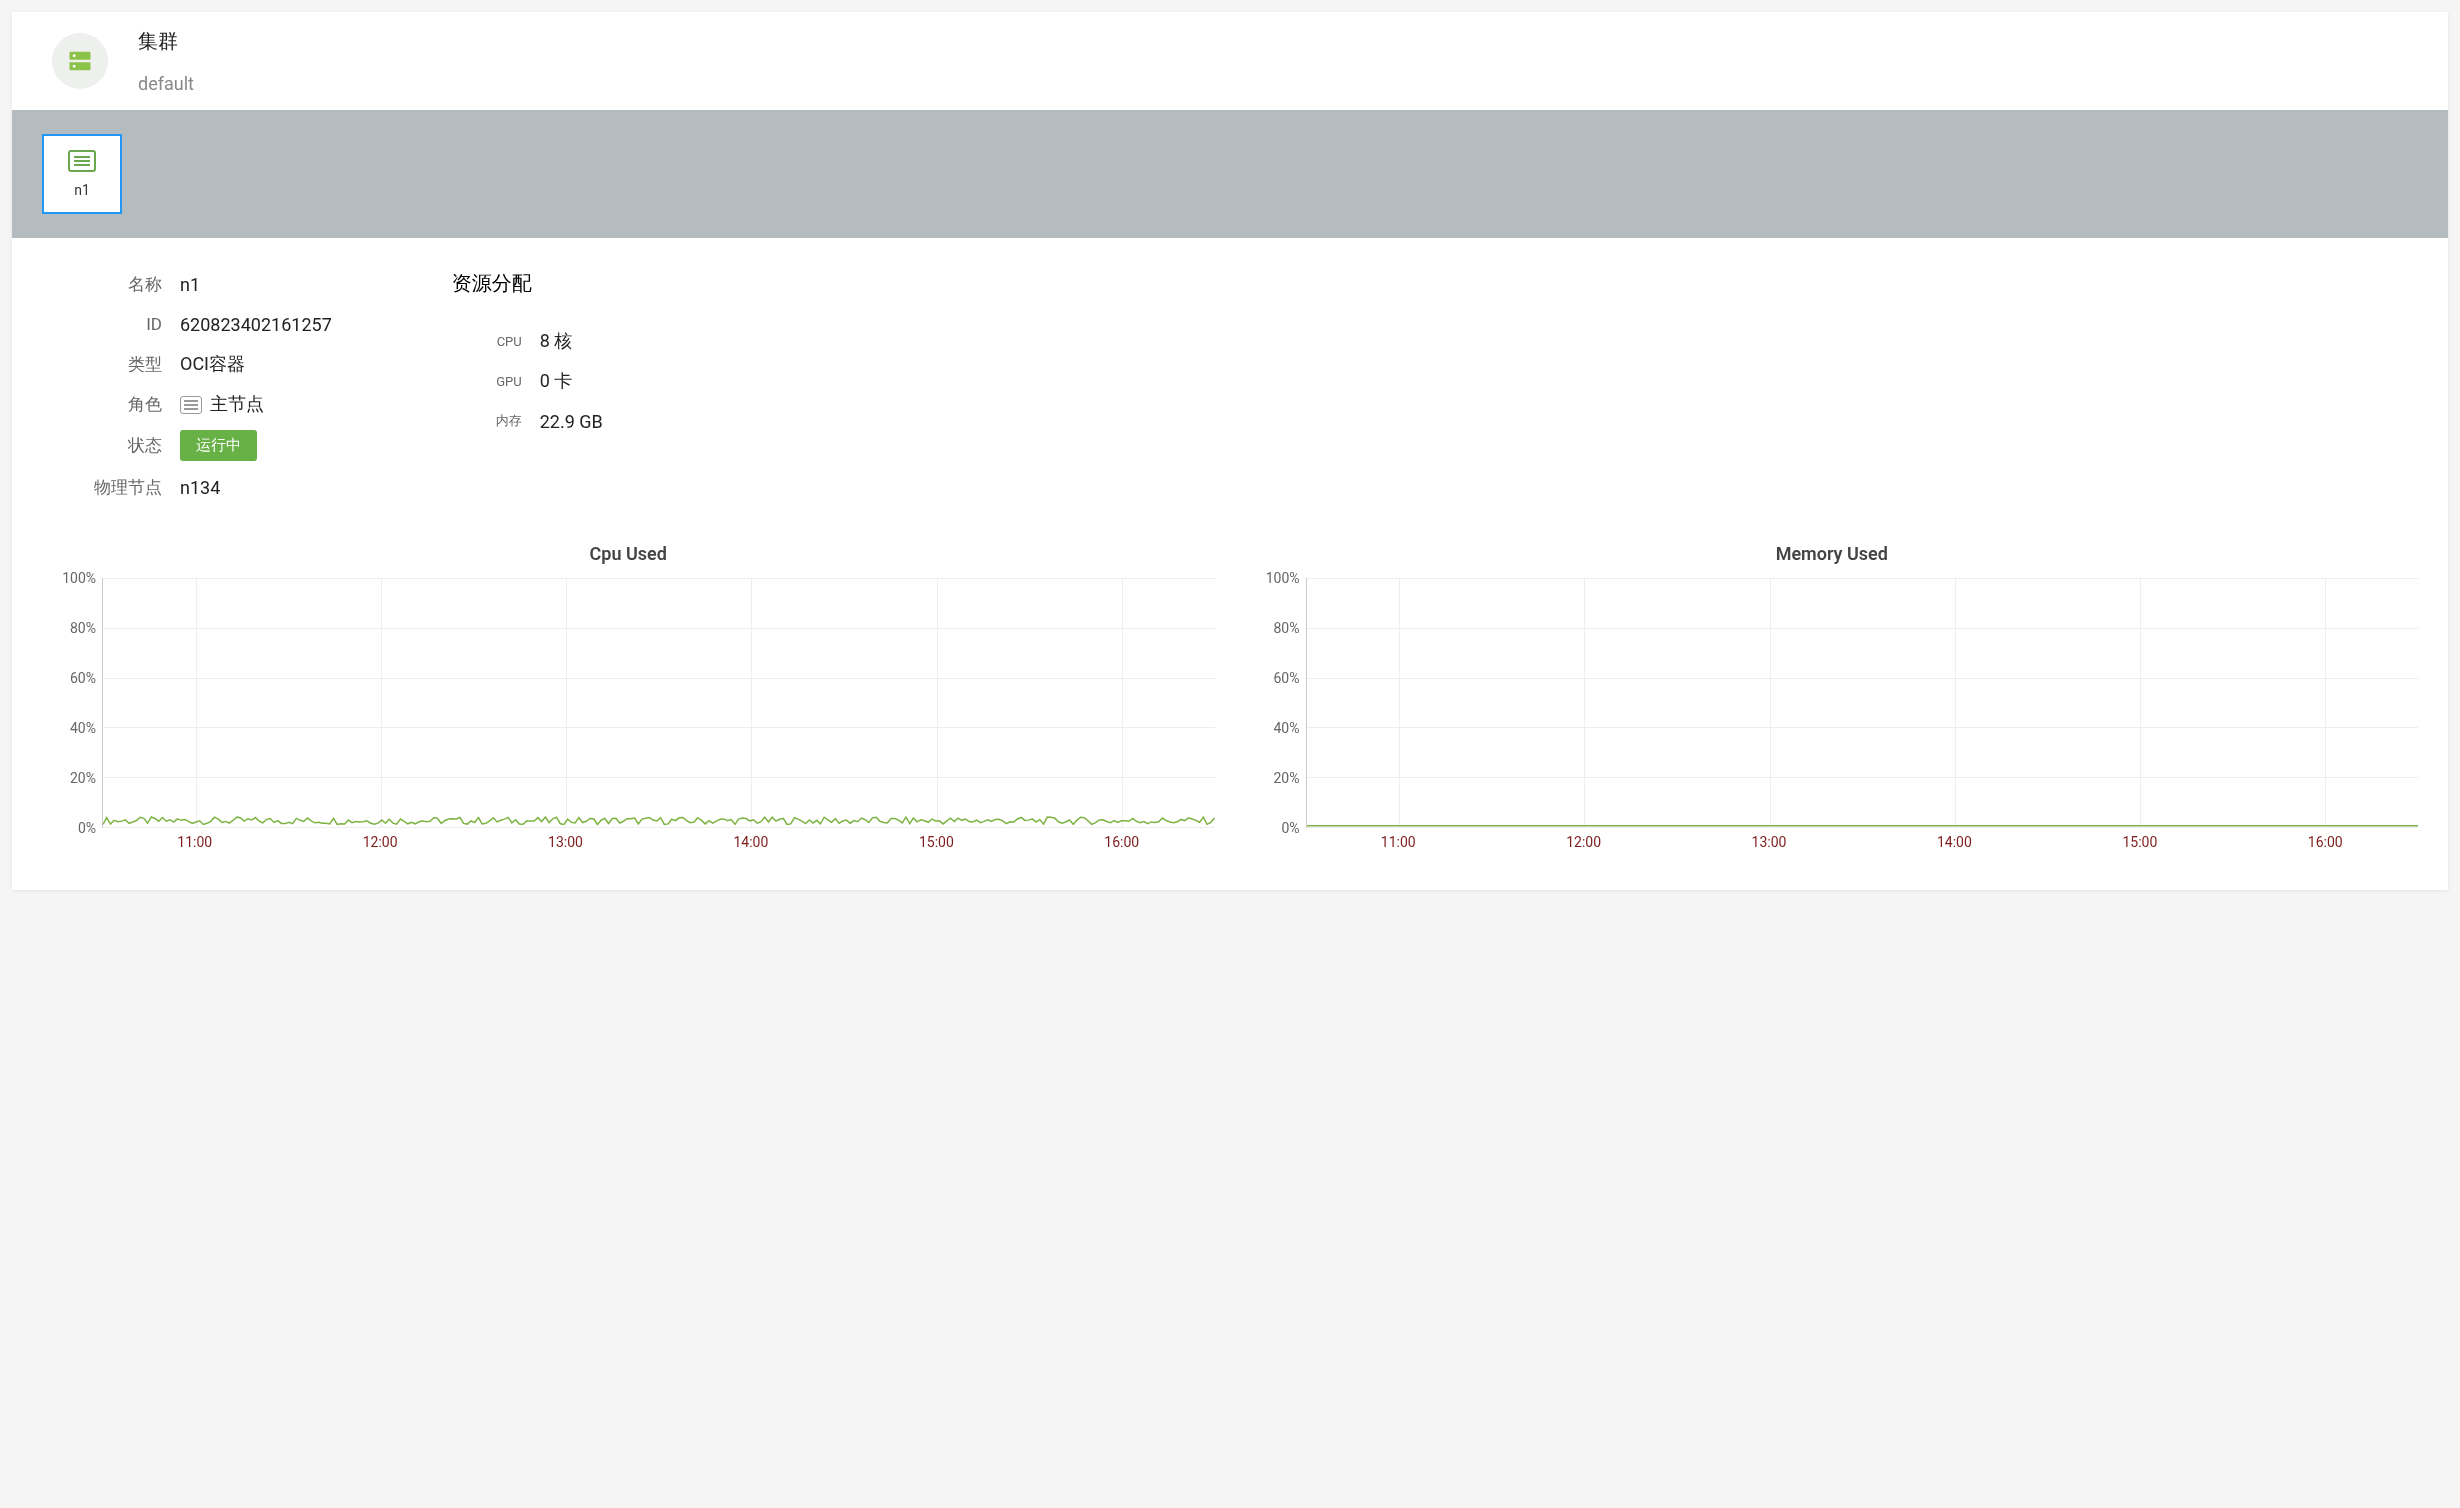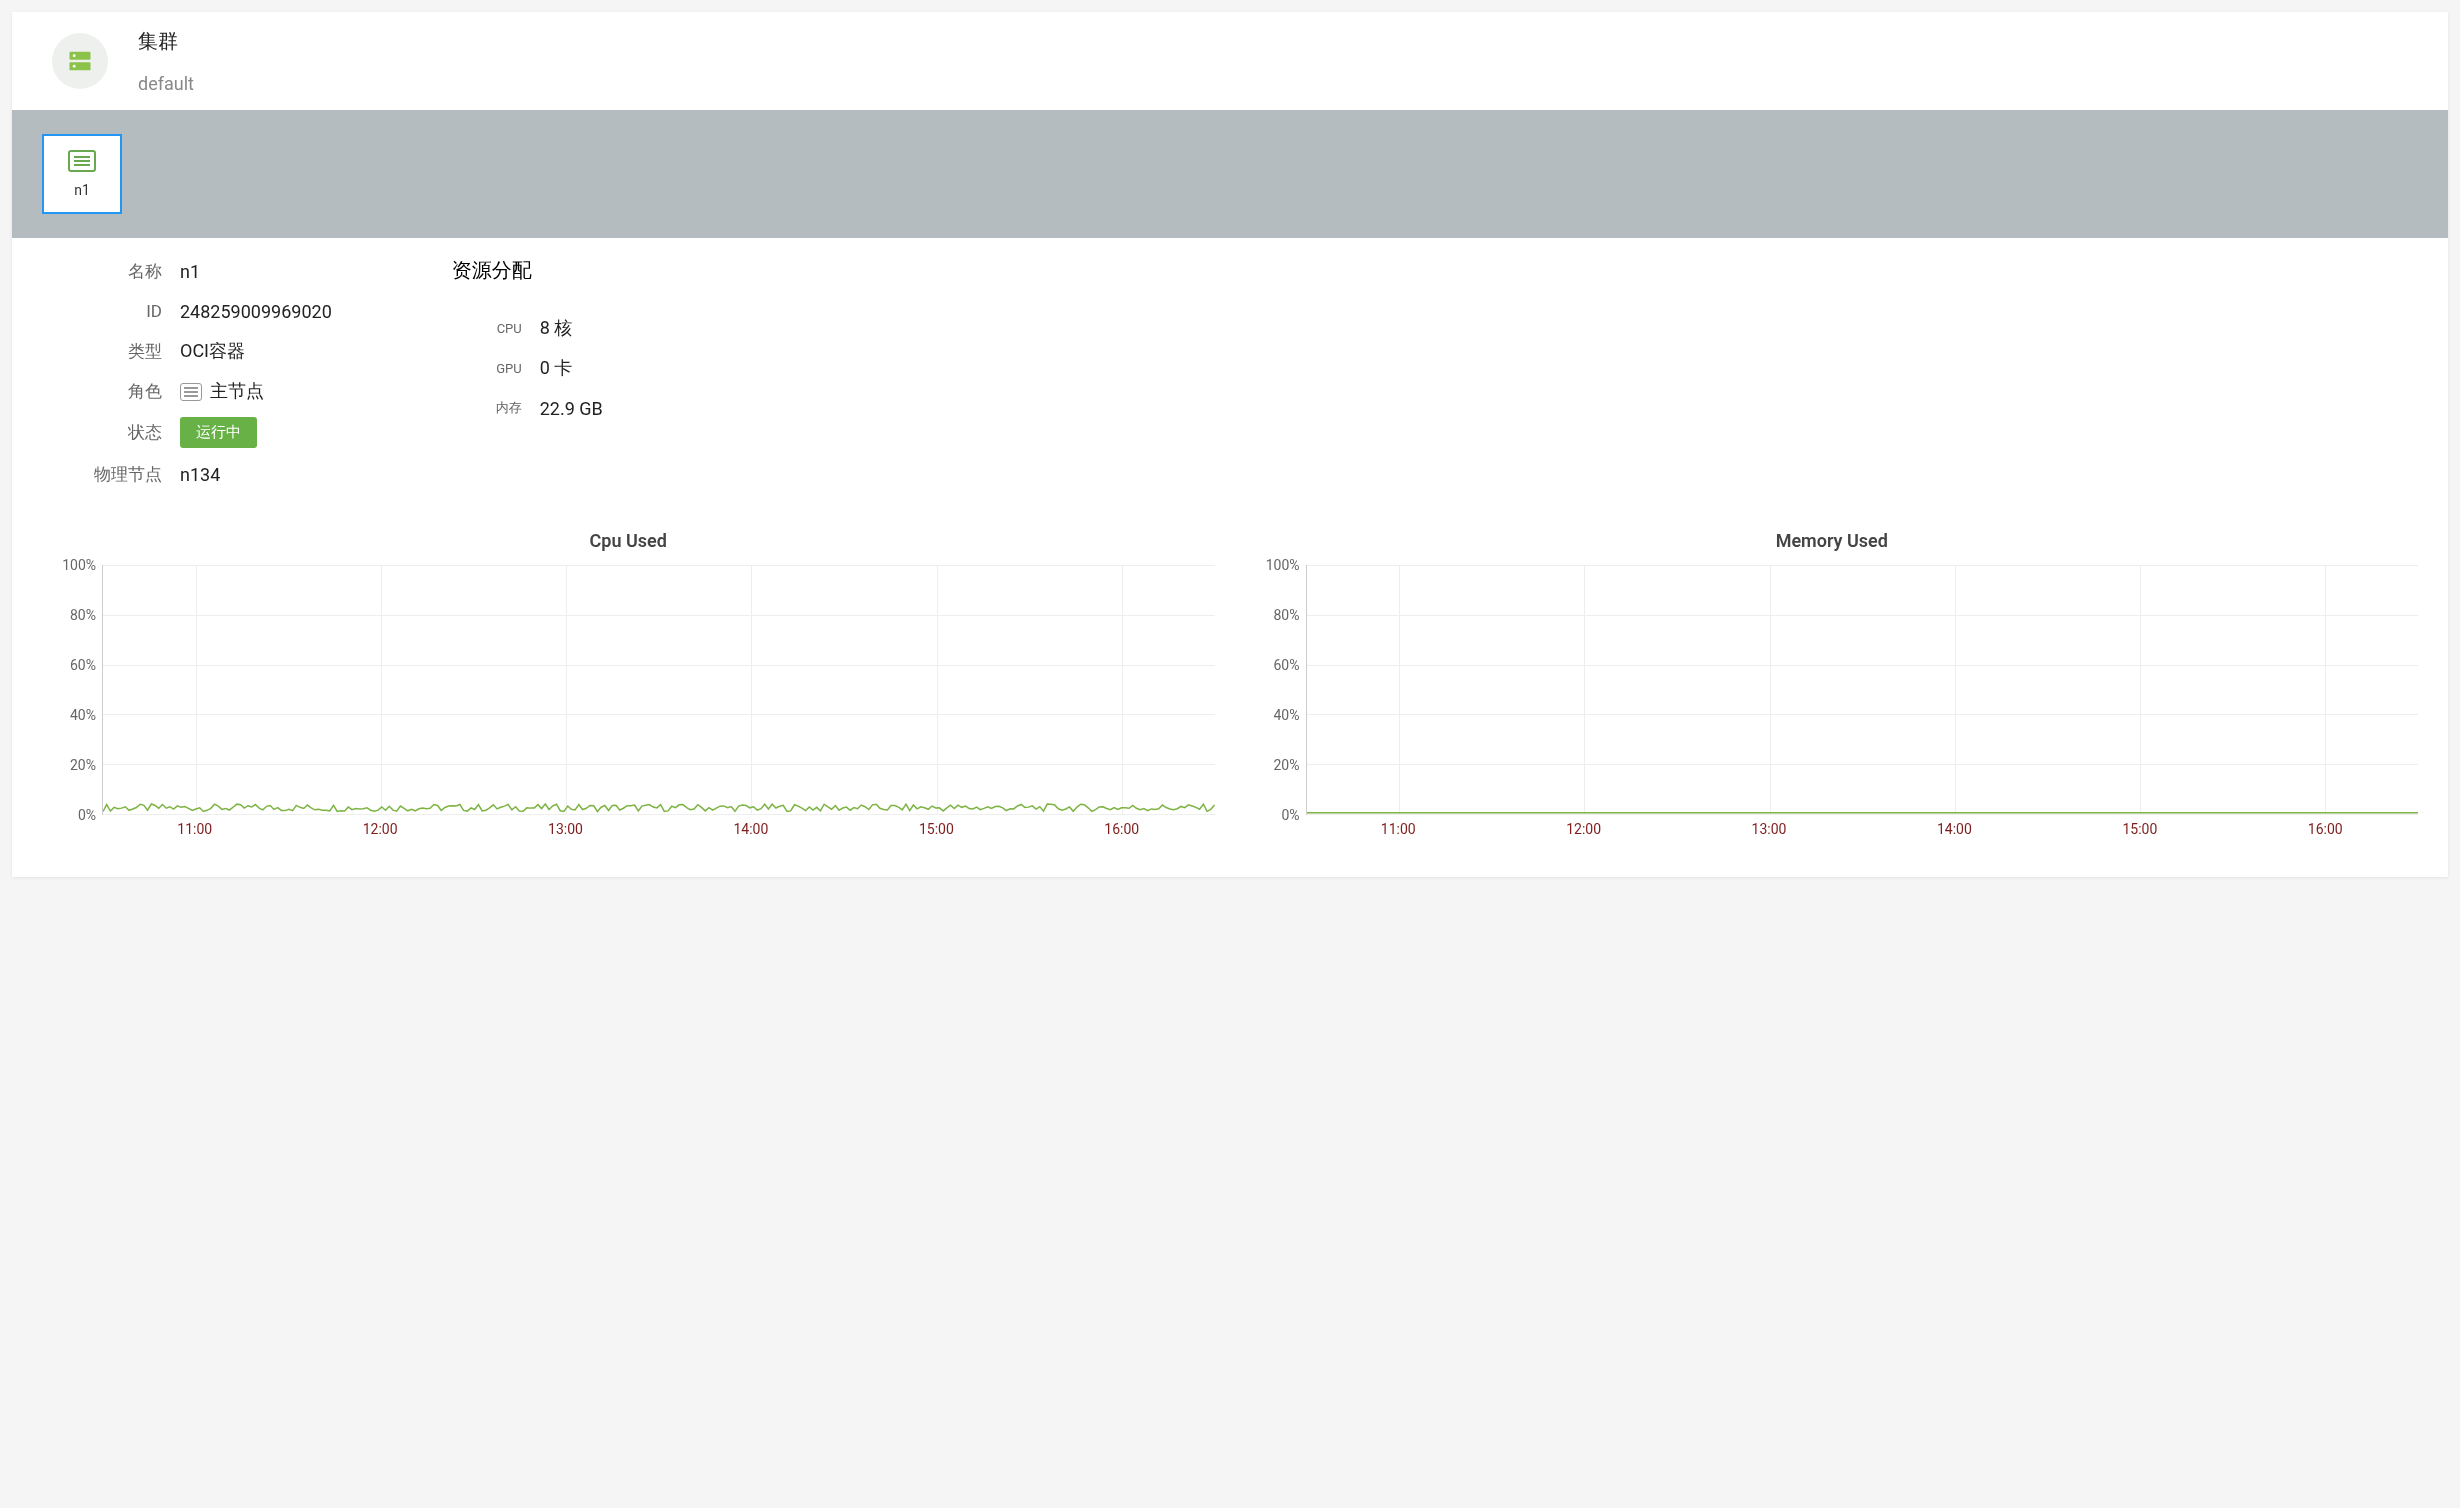--- a/index.html
+++ b/index.html
@@ -42,21 +42,21 @@
     align-items: center;
     justify-content: center;
     gap: 6px;
     cursor: pointer;
   }
   .node-tile-icon { color: #6aa84f; }
   .node-tile-label { font-size: 14px; color: #333; }
   .details {
     display: flex;
     gap: 120px;
-    padding: 19px 70px 10px 70px;
+    padding: 32px 70px 10px 70px;
   }
   .kv-row { display: flex; align-items: center; margin-bottom: 12px; min-height: 28px; }
   .kv-label { width: 80px; text-align: right; color: #666; font-size: 17px; margin-right: 18px; }
   .kv-val { color: #222; font-size: 18px; }
   .kv-sub-label { width: 70px; text-align: right; color: #666; font-size: 13px; margin-right: 18px; }
   .section-title { font-size: 20px; color: #000000; margin-bottom: 30px; }
   .badge {
     background: #67b146;
     color: #fff;
     padding: 6px 16px;
@@ -178,21 +178,21 @@
   </div>
 
   <div class="details">
     <div>
       <div class="kv-row">
         <div class="kv-label">名称</div>
         <div class="kv-val">n1</div>
       </div>
       <div class="kv-row">
         <div class="kv-label">ID</div>
-        <div class="kv-val">248259009969020</div>
+        <div class="kv-val">620823402161257</div>
       </div>
       <div class="kv-row">
         <div class="kv-label">类型</div>
         <div class="kv-val">OCI容器</div>
       </div>
       <div class="kv-row">
         <div class="kv-label">角色</div>
         <div class="kv-val">
           <span class="role-icon">
               <span></span>

